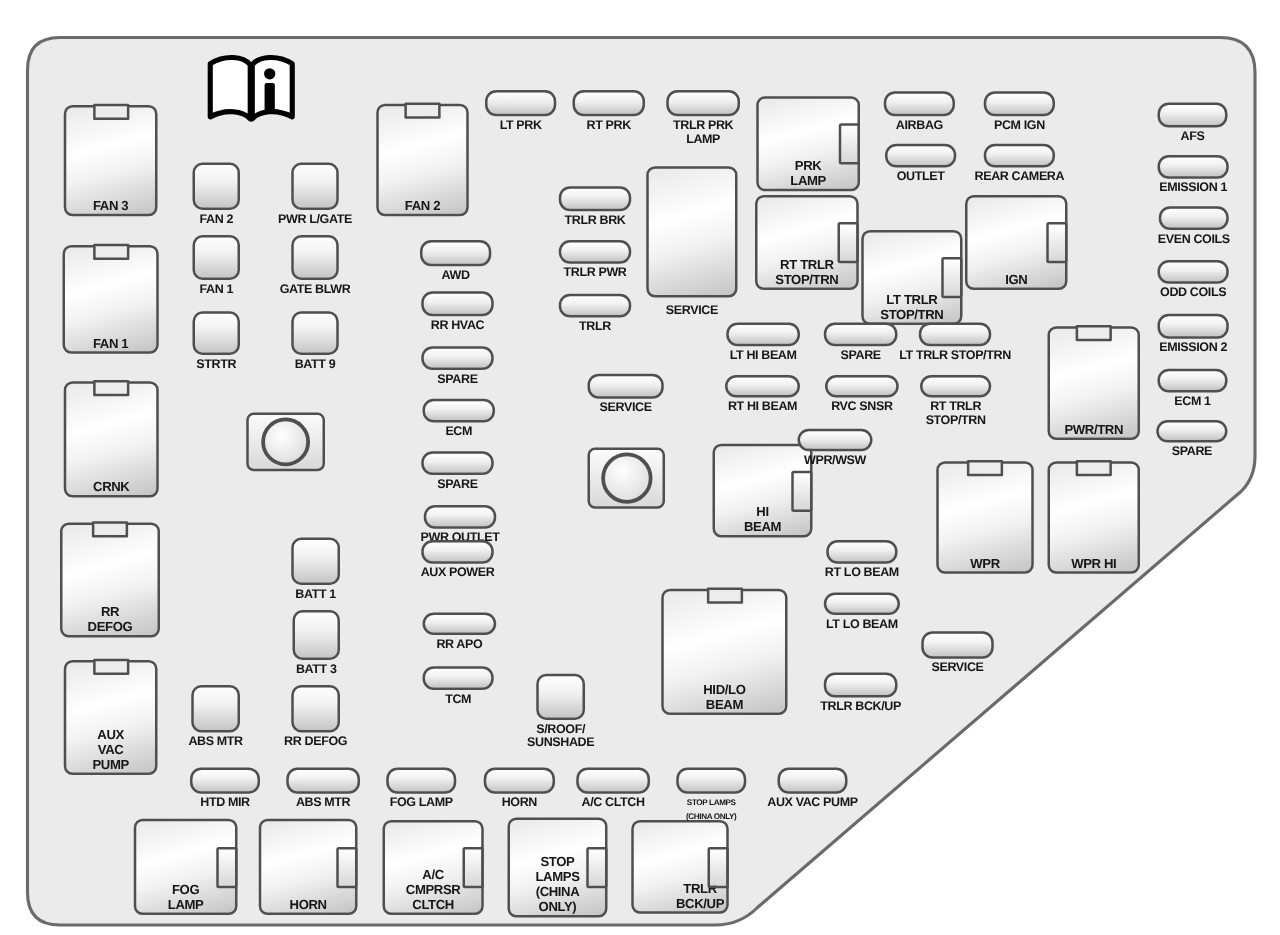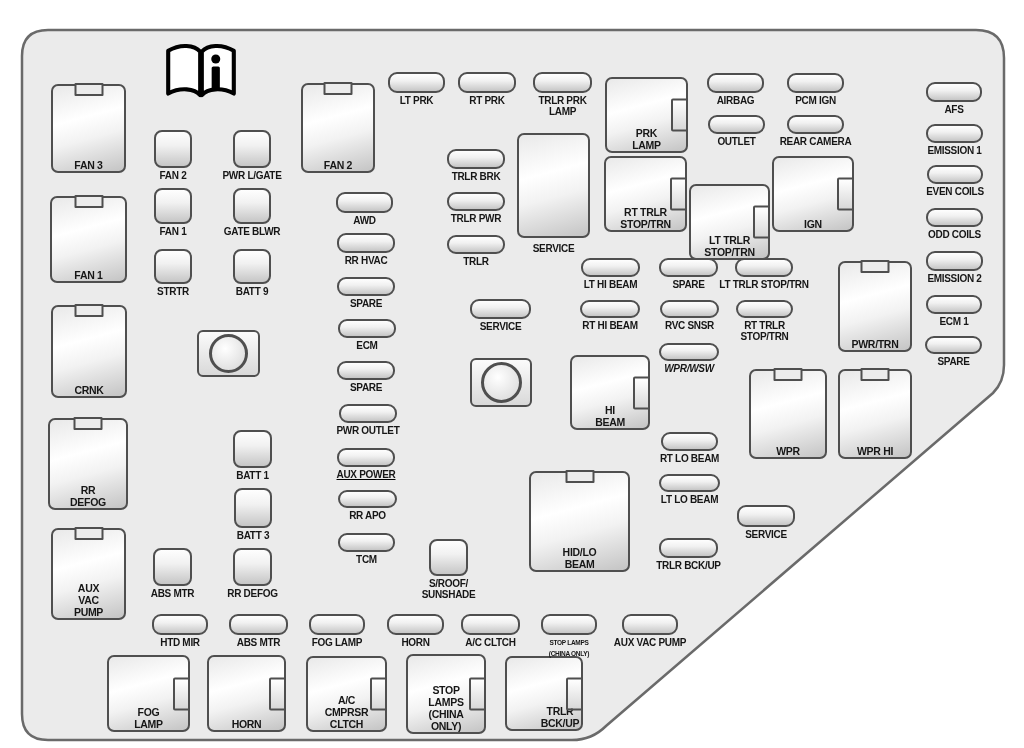--- a/index.html
+++ b/index.html
@@ -239,21 +239,21 @@
         <div class="flabel">ECM</div>
       </div>
       <div class="fwrap" style="left: 307px; top: 361px; width: 118px;">
         <div class="fuse" style="width: 58px; height: 19px;"></div>
         <div class="flabel">SPARE</div>
       </div>
       <div class="fwrap" style="left: 309px; top: 404px; width: 118px;">
         <div class="fuse" style="width: 58px; height: 19px;"></div>
         <div class="flabel">PWR OUTLET</div>
       </div>
-      <div class="fwrap" style="left: 307px; top: 448px; width: 118px; text-decoration: underline;">
+      <div class="fwrap" style="left: 307px; top: 432px; width: 118px;">
         <div class="fuse" style="width: 58px; height: 19px;"></div>
         <div class="flabel">AUX POWER</div>
       </div>
       <div class="fwrap" style="left: 308px; top: 490px; width: 119px;">
         <div class="fuse" style="width: 59px; height: 18px;"></div>
         <div class="flabel">RR APO</div>
       </div>
       <div class="fwrap" style="left: 308px; top: 533px; width: 117px;">
         <div class="fuse" style="width: 57px; height: 19px;"></div>
         <div class="flabel">TCM</div>
@@ -292,21 +292,21 @@
       </div>
       <div class="fwrap" style="left: 630px; top: 300px; width: 119px;">
         <div class="fuse" style="width: 59px; height: 18px;"></div>
         <div class="flabel">RVC SNSR</div>
       </div>
       <div class="fwrap" style="left: 706px; top: 300px; width: 117px;">
         <div class="fuse" style="width: 57px; height: 18px;"></div>
         <div class="flabel">RT TRLR
 STOP/TRN</div>
       </div>
-      <div class="fwrap" style="left: 629px; top: 343px; width: 120px; font-style: italic;">
+      <div class="fwrap" style="left: 608px; top: 343px; width: 120px;">
         <div class="fuse" style="width: 60px; height: 18px;"></div>
         <div class="flabel">WPR/WSW</div>
       </div>
       <div class="fwrap" style="left: 631px; top: 432px; width: 117px;">
         <div class="fuse" style="width: 57px; height: 19px;"></div>
         <div class="flabel">RT LO BEAM</div>
       </div>
       <div class="fwrap" style="left: 629px; top: 474px; width: 121px;">
         <div class="fuse" style="width: 61px; height: 18px;"></div>
         <div class="flabel">LT LO BEAM</div>

